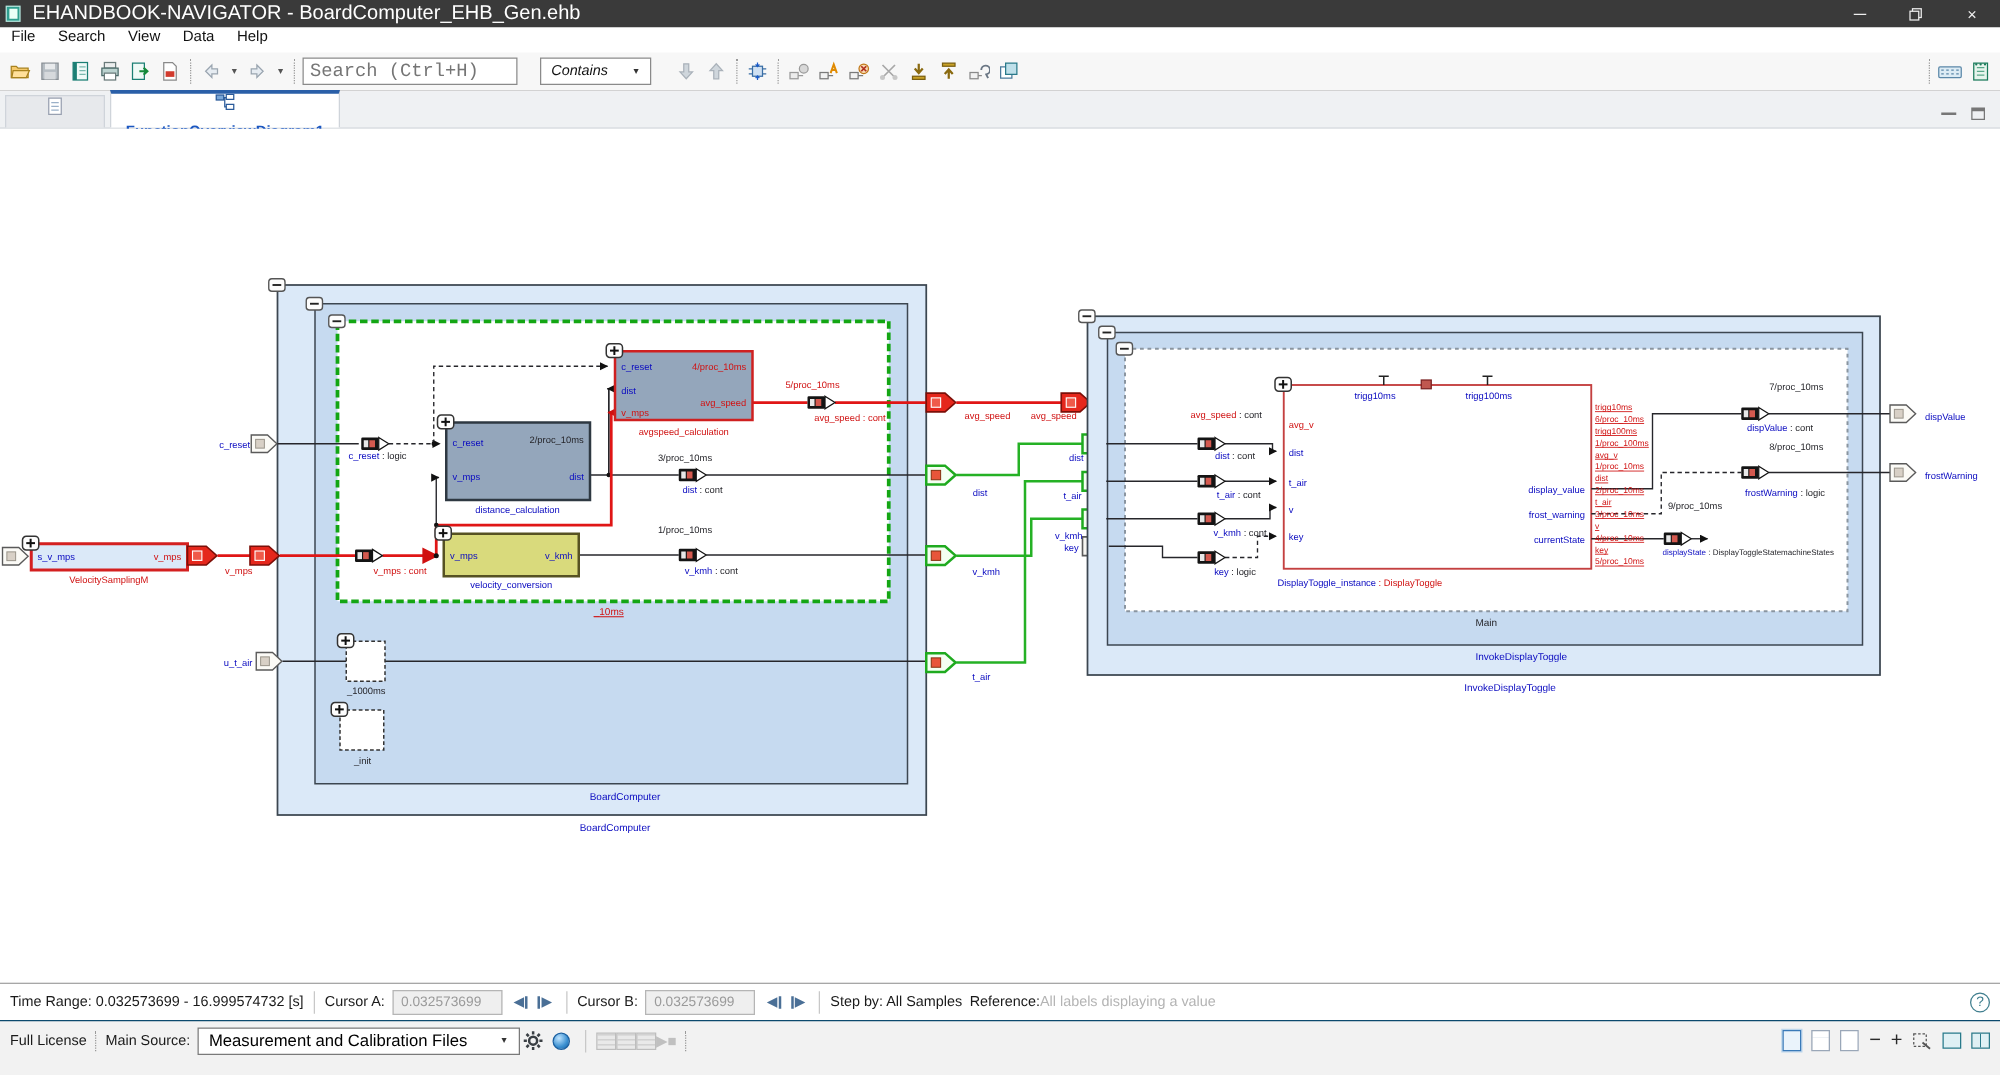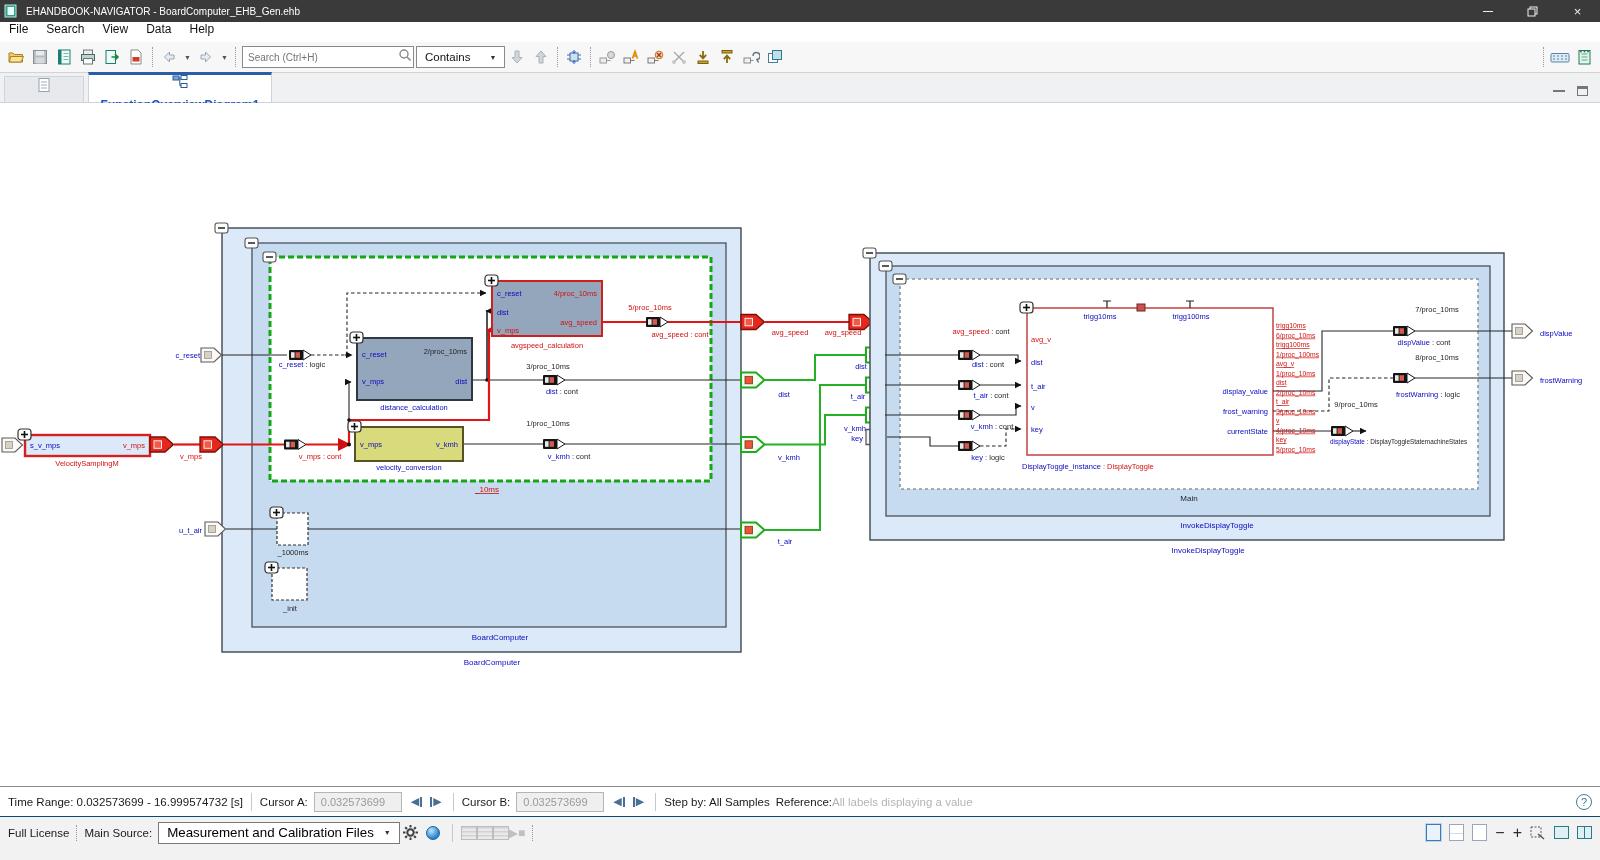--- a/index.html
+++ b/index.html
@@ -2,37 +2,37 @@
 <html><head>
 <meta charset="utf-8">
 <style>
   * { box-sizing: border-box; margin: 0; padding: 0; }
   html,body { width:1600px; height:860px; overflow:hidden; background:#fff;
     font-family:"Liberation Sans", sans-serif; }
 
   
   .titlebar { height:22px; background:#3a3a3a; color:#fff; display:flex; align-items:center; }
   .titlebar .appicon { width:22px; display:flex; justify-content:center; }
-  .titlebar .ttl { font-size:10px; margin-left:4px; }
+  .titlebar .ttl { font-size:16px; margin-left:4px; }
   .wincontrols { margin-left:auto; display:flex; height:22px; }
   .winbtn { width:45px; display:flex; align-items:center; justify-content:center; color:#eee; font-size:13px; }
   .minbar { width:10px; height:1px; background:#eee; }
 
   
   .menubar { height:20px; background:#fff; display:flex; align-items:flex-start; font-size:12px; color:#111; }
   .menubar span { padding:0 9px; }
 
   
   .toolbar { height:31px; background:#f7f7f7; border-bottom:1px solid #d2d2d2; display:flex; align-items:center; padding:0 4px; }
   .tb { width:24px; height:24px; display:flex; align-items:center; justify-content:center; background:none; border:0; }
   .tb-sm { width:13px; height:24px; display:flex; align-items:center; justify-content:center; background:none; border:0; font-size:7px; color:#555; }
   .vsep { width:0; height:20px; border-left:1px dotted #9a9a9a; margin:0 4px; }
   .searchbox { display:flex; align-items:center; width:172px; height:22px; border:1px solid #8a8a8a; background:#fff; margin:0 2px; }
-  .searchbox input { flex:1; border:0; outline:0; font-size:10px; color:#444; padding:0 5px; font-family:Liberation Sans, sans-serif; background:transparent; }
-  .containsbtn { height:22px; border:1px solid #8a8a8a; background:#fff; display:flex; align-items:center; gap:19px; font-size:11.5px; padding:0 8px; margin:0 0; color:#111; }
+  .searchbox input { flex:1; border:0; outline:0; font-size:15px; color:#444; padding:0 5px; font-family:Liberation Mono, monospace; background:transparent; }
+  .containsbtn { height:22px; border:1px solid #8a8a8a; background:#fff; display:flex; align-items:center; gap:19px; font-size:11.5px; padding:0 8px; margin:0 16px; color:#111;font-style:italic; }
   .caret { font-size:7px; color:#333; }
   .tbright { margin-left:auto; display:flex; align-items:center; }
 
   
   .tabstrip { height:30px; background:#eff1f3; display:flex; align-items:flex-end; border-bottom:1px solid #cfd4da; }
   .tab { display:flex; align-items:center; gap:6px; font-size:12px; padding:0 12px; height:26px; background:#e7e9ec;
          border:1px solid #cfd4da; border-bottom:0; color:#333; margin-left:4px;flex-direction:column; }
   .tab.active { height:30px; background:#fff; border-top:3px solid #2a5fa8; color:#1a56c0; font-weight:bold; }
   .tabclose { color:#222; font-weight:bold; font-size:12px; margin-left:2px; }
   .striperight { margin-left:auto; display:flex; align-items:center; gap:12px; padding:0 12px 6px 0; }
@@ -68,21 +68,21 @@
   .cbsep { width:0; height:18px; border-left:1px solid #c8c8c8; margin:0 8px; }
   .cinput { width:88px; height:20px; background:#efefef; border:1px solid #b5b5b5; color:#9a9a9a; font-size:11px; padding:0 6px; display:flex; align-items:center; margin:0 6px; }
   .stepbtn { border:0; background:none; color:#4a6f96; font-size:11px; display:flex; align-items:center; padding:0 3px; }
   .stepbtn .bar { width:2px; height:10px; background:#4a6f96; margin:0 1px; }
   .grayval { color:#b4b4b4; }
   .helpbtn { margin-left:auto; width:16px; height:16px; border:1.5px solid #3f7e8e; border-radius:50%; color:#3f7e8e; font-size:11px; display:flex; align-items:center; justify-content:center; background:none; }
 
   
   .statusbar { height:44px; background:#f2f2f2; border-top:1px solid #0c4a6e; display:flex; align-items:center; font-size:11.5px; color:#1a1a1a; padding:0 8px 12px 8px; }
   .dotsep { width:0; height:16px; border-left:1px dotted #9a9a9a; margin:0 7px; }
-  .dsselect { height:22px; background:#fff; border:1px solid #7a7a7a; display:flex; align-items:center; gap:10px; padding:0 8px; margin-left:6px; }
+  .dsselect { height:22px; background:#fff; border:1px solid #7a7a7a; display:flex; align-items:center; gap:26px; padding:0 8px; margin-left:6px; }
   .sbtn { border:0; background:none; width:22px; height:22px; display:flex; align-items:center; justify-content:center; }
   .grayico { width:16px; height:14px; border:1px solid #bdbdbd; background:repeating-linear-gradient(0deg,#e9e9e9,#e9e9e9 2px,#d2d2d2 3px,#d2d2d2 4px); }
   .gplay { color:#c0c0c0; font-size:12px; }
   .sbright { margin-left:auto; display:flex; align-items:center; gap:8px; }
   .pageico { width:15px; height:17px; background:#fff; border:1px solid #9aa7b8; }
   .pageico.active { border:1px solid #3a7ab8; background:#eaf3fb; box-shadow:0 0 0 1px #bcd6ec; }
   .pageico.lines { background:linear-gradient(#fff 30%, #c9d4e0 32%, #fff 34%, #fff 55%, #c9d4e0 57%, #fff 59%); }
   .zoomtxt { font-size:16px; color:#2a2a2a; border:0; background:none; }
   .tealico { width:15px; height:13px; border:1.5px solid #2a7a8a; background:#dff0f4; }
   .tealico.grid { background:linear-gradient(90deg,#dff0f4 45%, #2a7a8a 45%, #2a7a8a 55%, #dff0f4 55%); }

